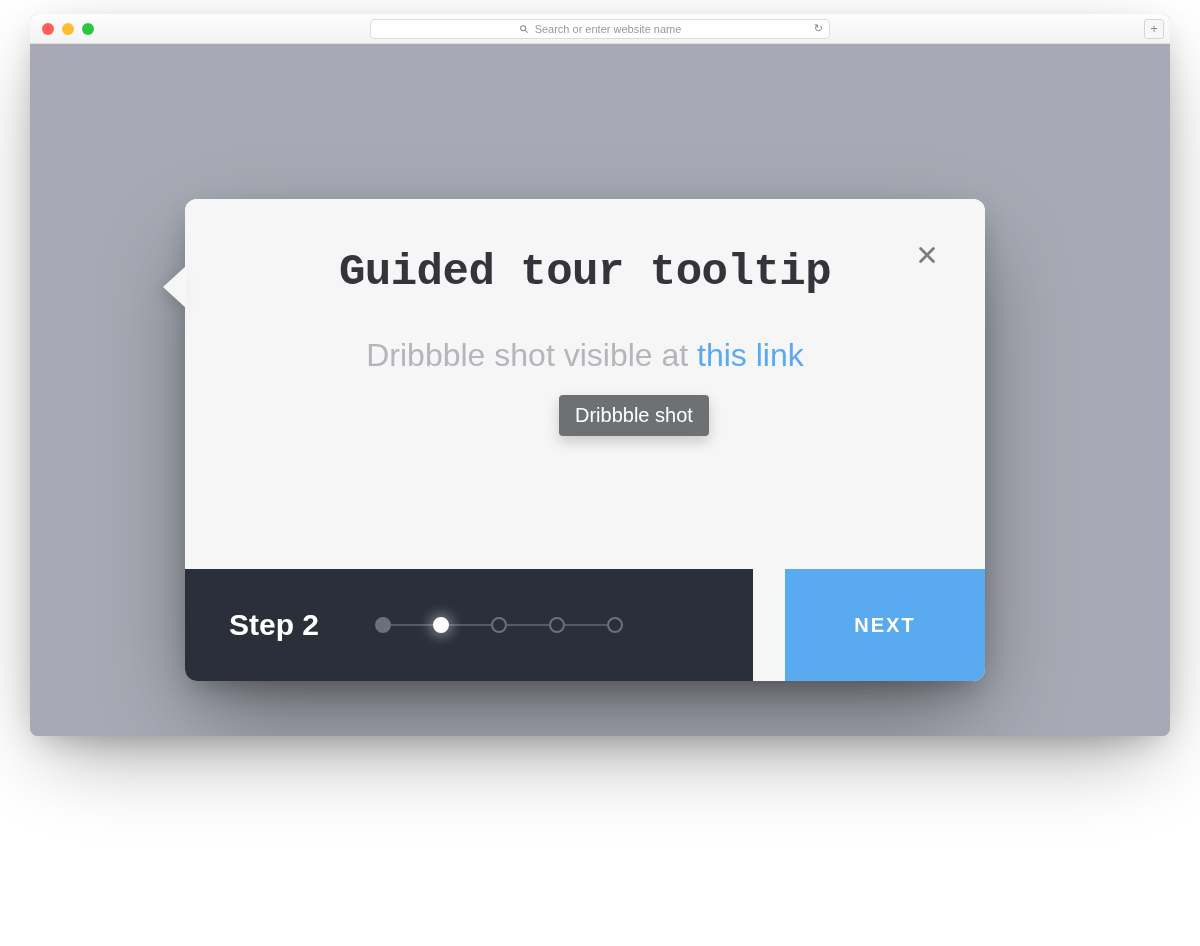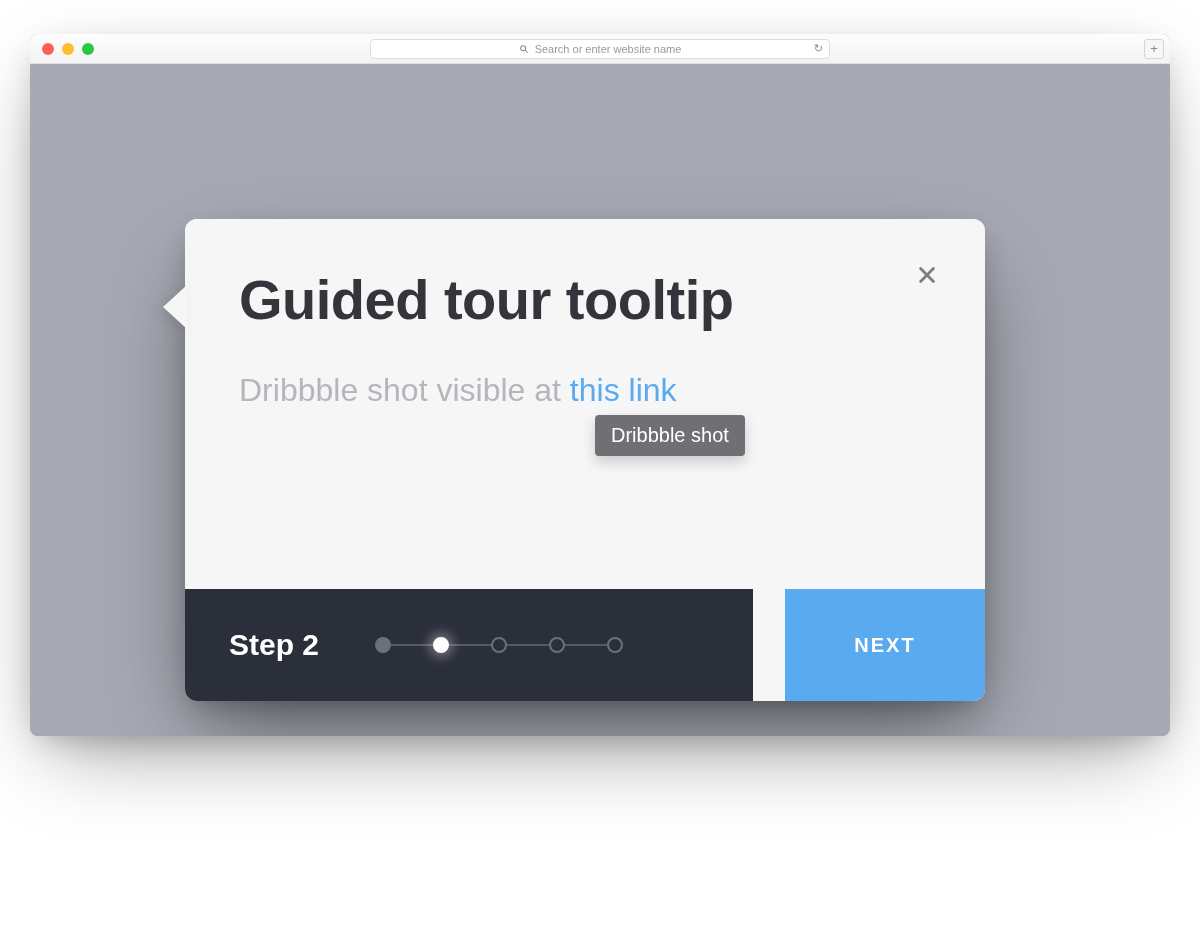--- a/index.html
+++ b/index.html
@@ -28,23 +28,24 @@
     padding: 0;
     height: 100%;
     background: #fff;
     font-family: -apple-system, BlinkMacSystemFont, "Segoe UI", Helvetica, Arial, sans-serif;
   }
 
   .stage {
     width: 1200px;
     height: 766px;
     margin: 0 auto;
-    padding: 34px 30px 30px 30px;
+    padding: 14px 30px 30px 30px;
     display: flex;
     flex-direction: column;
+    text-align: center;
   }
 
   
   .browser-window {
     flex: 1;
     background: var(--viewport-bg);
     border-radius: 8px;
     box-shadow: 0 30px 80px -20px rgba(0,0,0,0.4),
                 0 10px 30px -10px rgba(0,0,0,0.25);
     overflow: hidden;
@@ -165,25 +166,26 @@
     left: -22px;
     top: 66px;
     width: 0; height: 0;
     border-top: 22px solid transparent;
     border-bottom: 22px solid transparent;
     border-right: 24px solid var(--card-bg);
     filter: drop-shadow(-4px 4px 6px rgba(0,0,0,0.10));
   }
 
   .tour-title {
-    font-size: 56px;
+    font-size: 44px;
     font-weight: 600;
     color: var(--card-text-dark);
     margin: 0 0 40px 0;
     letter-spacing: -0.5px;
+    font-family: Liberation Mono, monospace;
   }
 
   .tour-subtitle {
     font-size: 32px;
     color: var(--card-text-muted);
     margin: 0;
   }
   .tour-subtitle .link {
     color: var(--link-blue);
   }
@@ -198,21 +200,21 @@
     cursor: pointer;
     display: flex;
     align-items: center;
     justify-content: center;
   }
   .close-btn svg { width: 22px; height: 22px; }
 
   
   .hover-tooltip {
     position: absolute;
-    left: 410px;
+    left: 374px;
     top: 196px;
     background: var(--tooltip-bg);
     color: #fff;
     font-size: 20px;
     padding: 9px 16px;
     border-radius: 4px;
     box-shadow: 0 6px 14px rgba(0,0,0,0.18);
     white-space: nowrap;
   }
 

